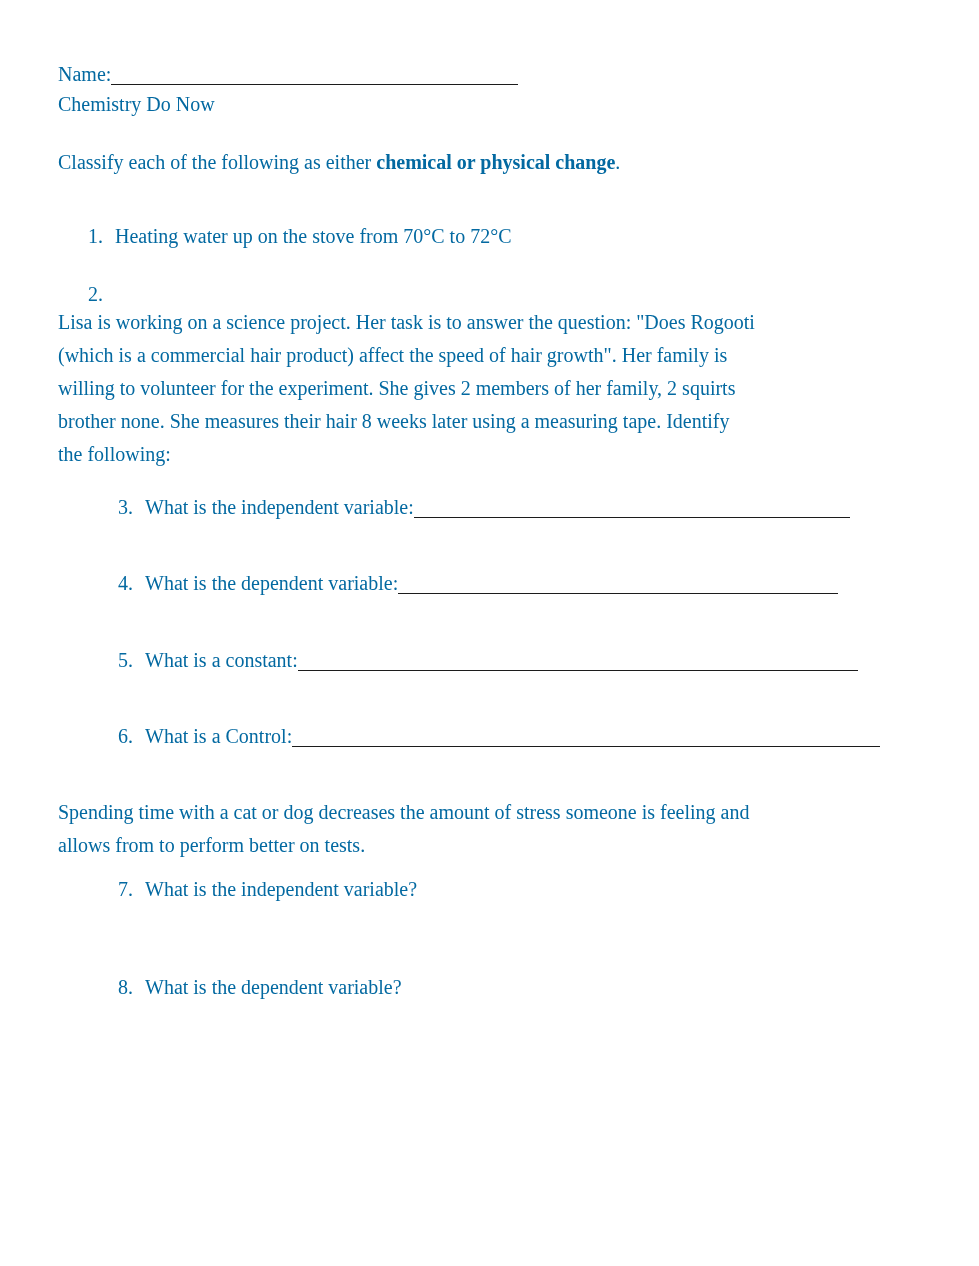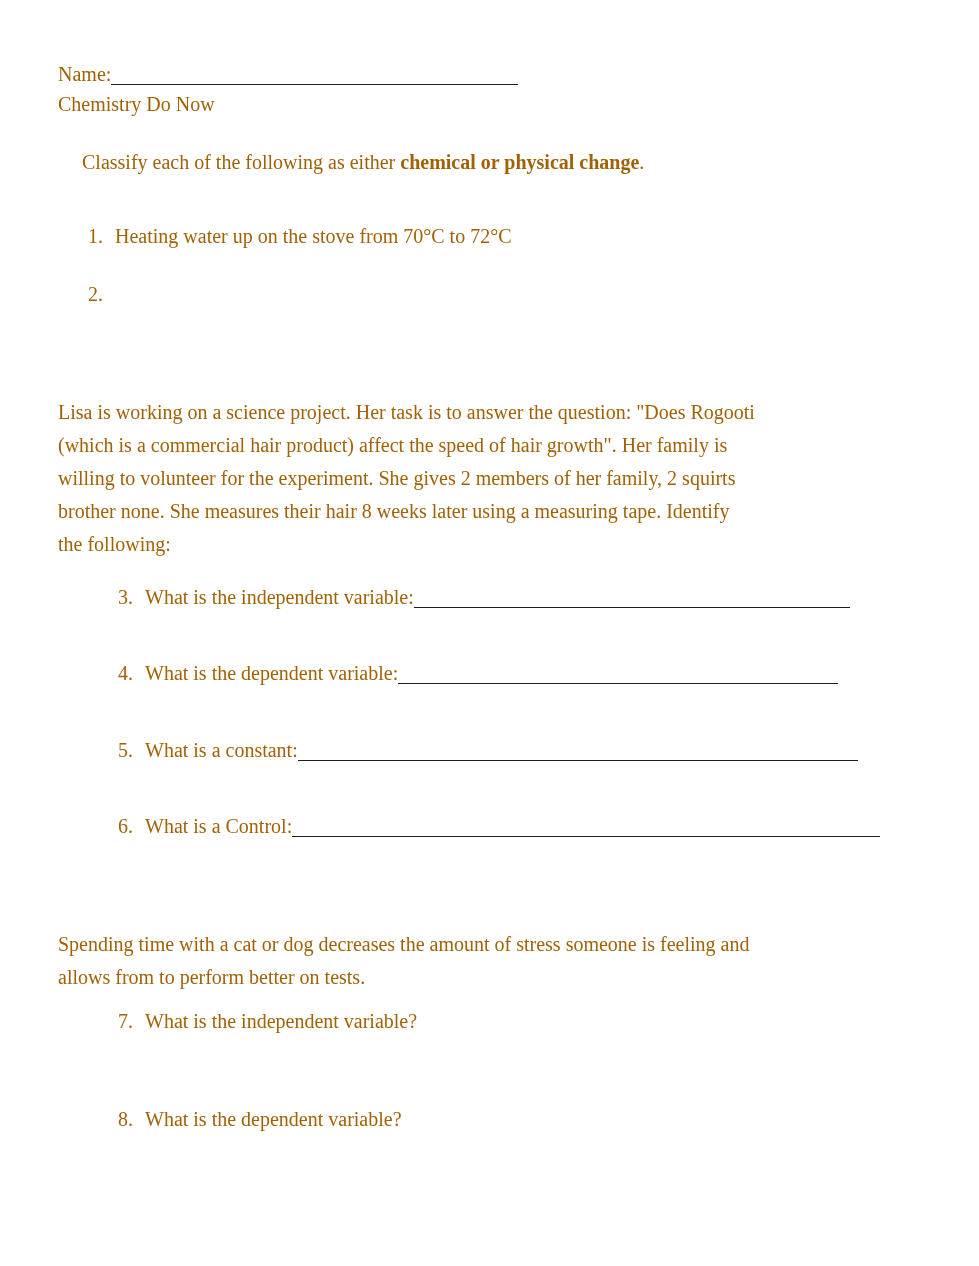--- a/index.html
+++ b/index.html
@@ -2,42 +2,42 @@
 <html><head>
 <meta charset="utf-8">
 <style>
   html, body { margin: 0; padding: 0; background: #ffffff; }
   .page {
     position: relative;
     width: 979px;
     height: 1266px;
     background: #ffffff;
     font-family: "Liberation Serif", "DejaVu Serif", serif;
-    color: #a16207;
+    color: #0369a1;
     font-size: 20px;
     overflow: hidden;
     box-sizing: border-box;
     padding: 60px 58px 0 58px;
   }
   .line { line-height: 23px; white-space: nowrap; }
   .course-title { margin-top: 7px; }
-  .instructions { margin-top: 35px; margin-left: 24px; }
+  .instructions { margin-top: 35px; }
   .instructions .bold-seg { font-weight: bold; }
 
   .list-row { display: flex; align-items: baseline; white-space: nowrap; }
   .list-row .marker { flex: 0 0 27px; }
   .indent-1 { margin-left: 30px; }   
   .indent-2 { margin-left: 60px; }   
 
   .item-1 { margin-top: 51px; }
   .item-2 { margin-top: 35px; }
 
-  .paragraph { margin-top: 90px; }
+  .paragraph { }
   .paragraph .pline { line-height: 33px; white-space: nowrap; }
-  .pet-paragraph { }
+  .pet-paragraph { margin-top: 48px; }
 
   .q3 { margin-top: 22px; }
   .q4 { margin-top: 50px; }
   .q5 { margin-top: 51px; }
   .q6 { margin-top: 50px; }
   .q7 { margin-top: 16px; }
   .q8 { margin-top: 75px; }
 
   .blank {
     display: inline-block;

